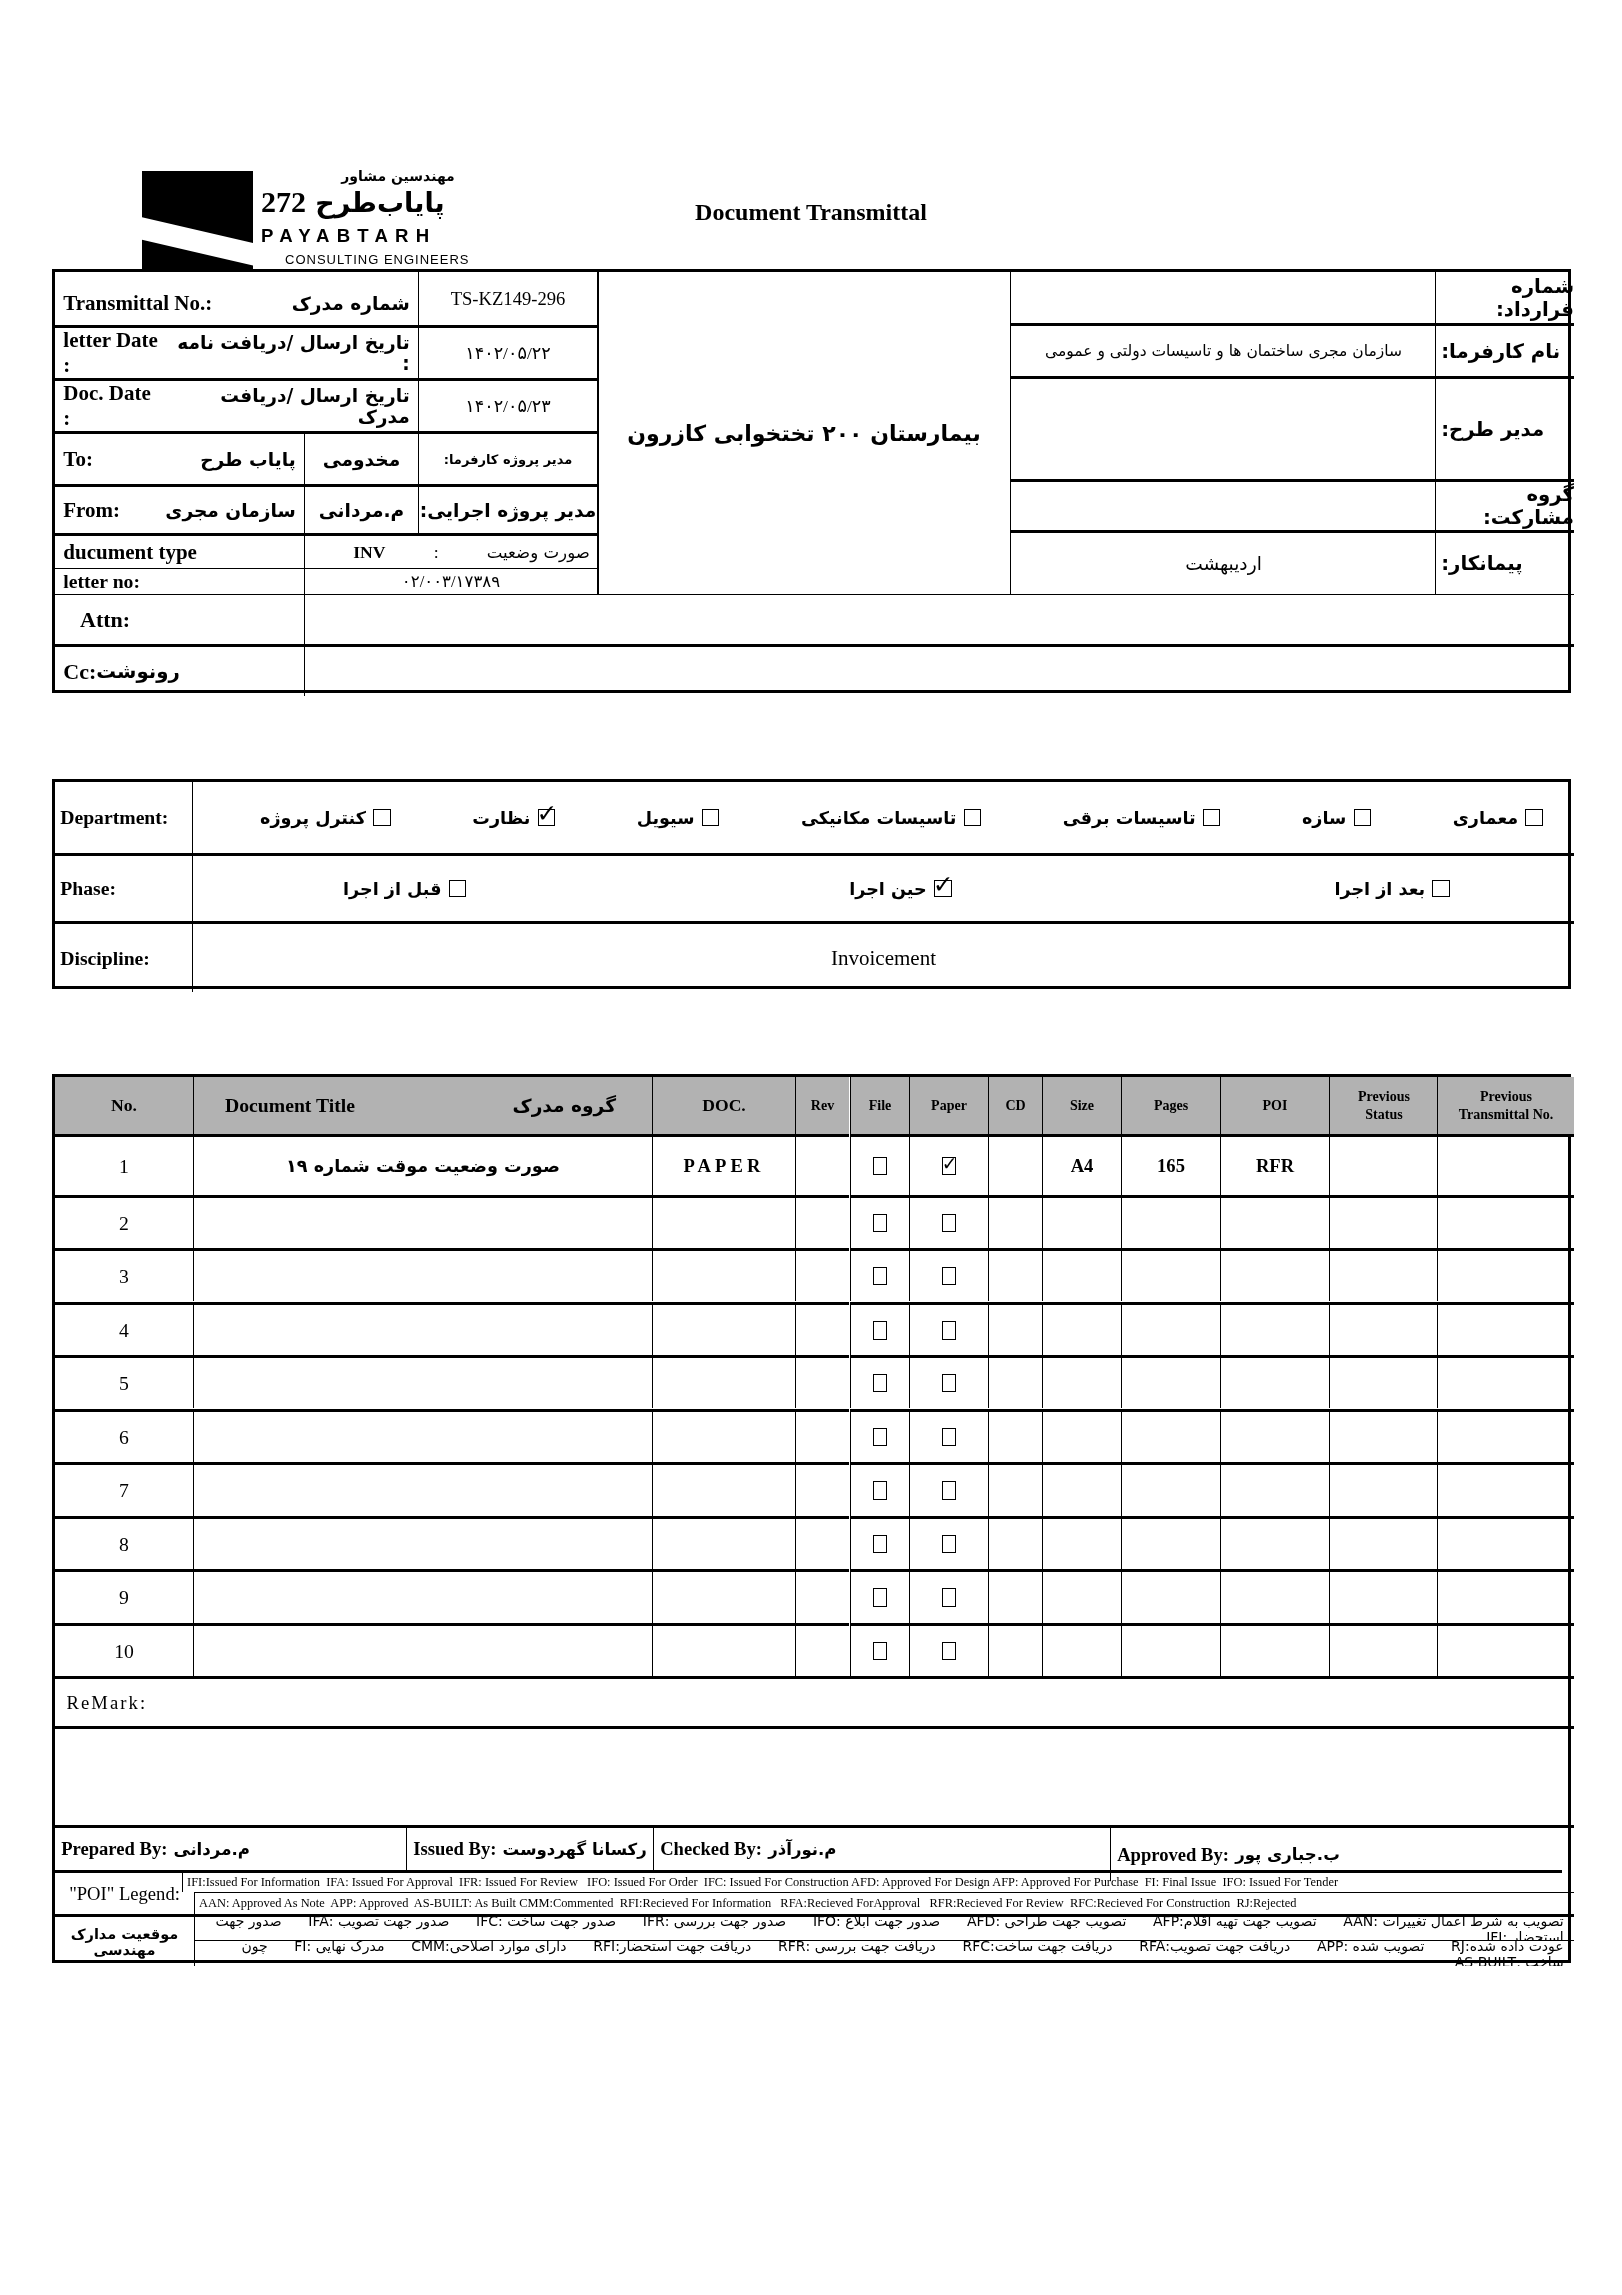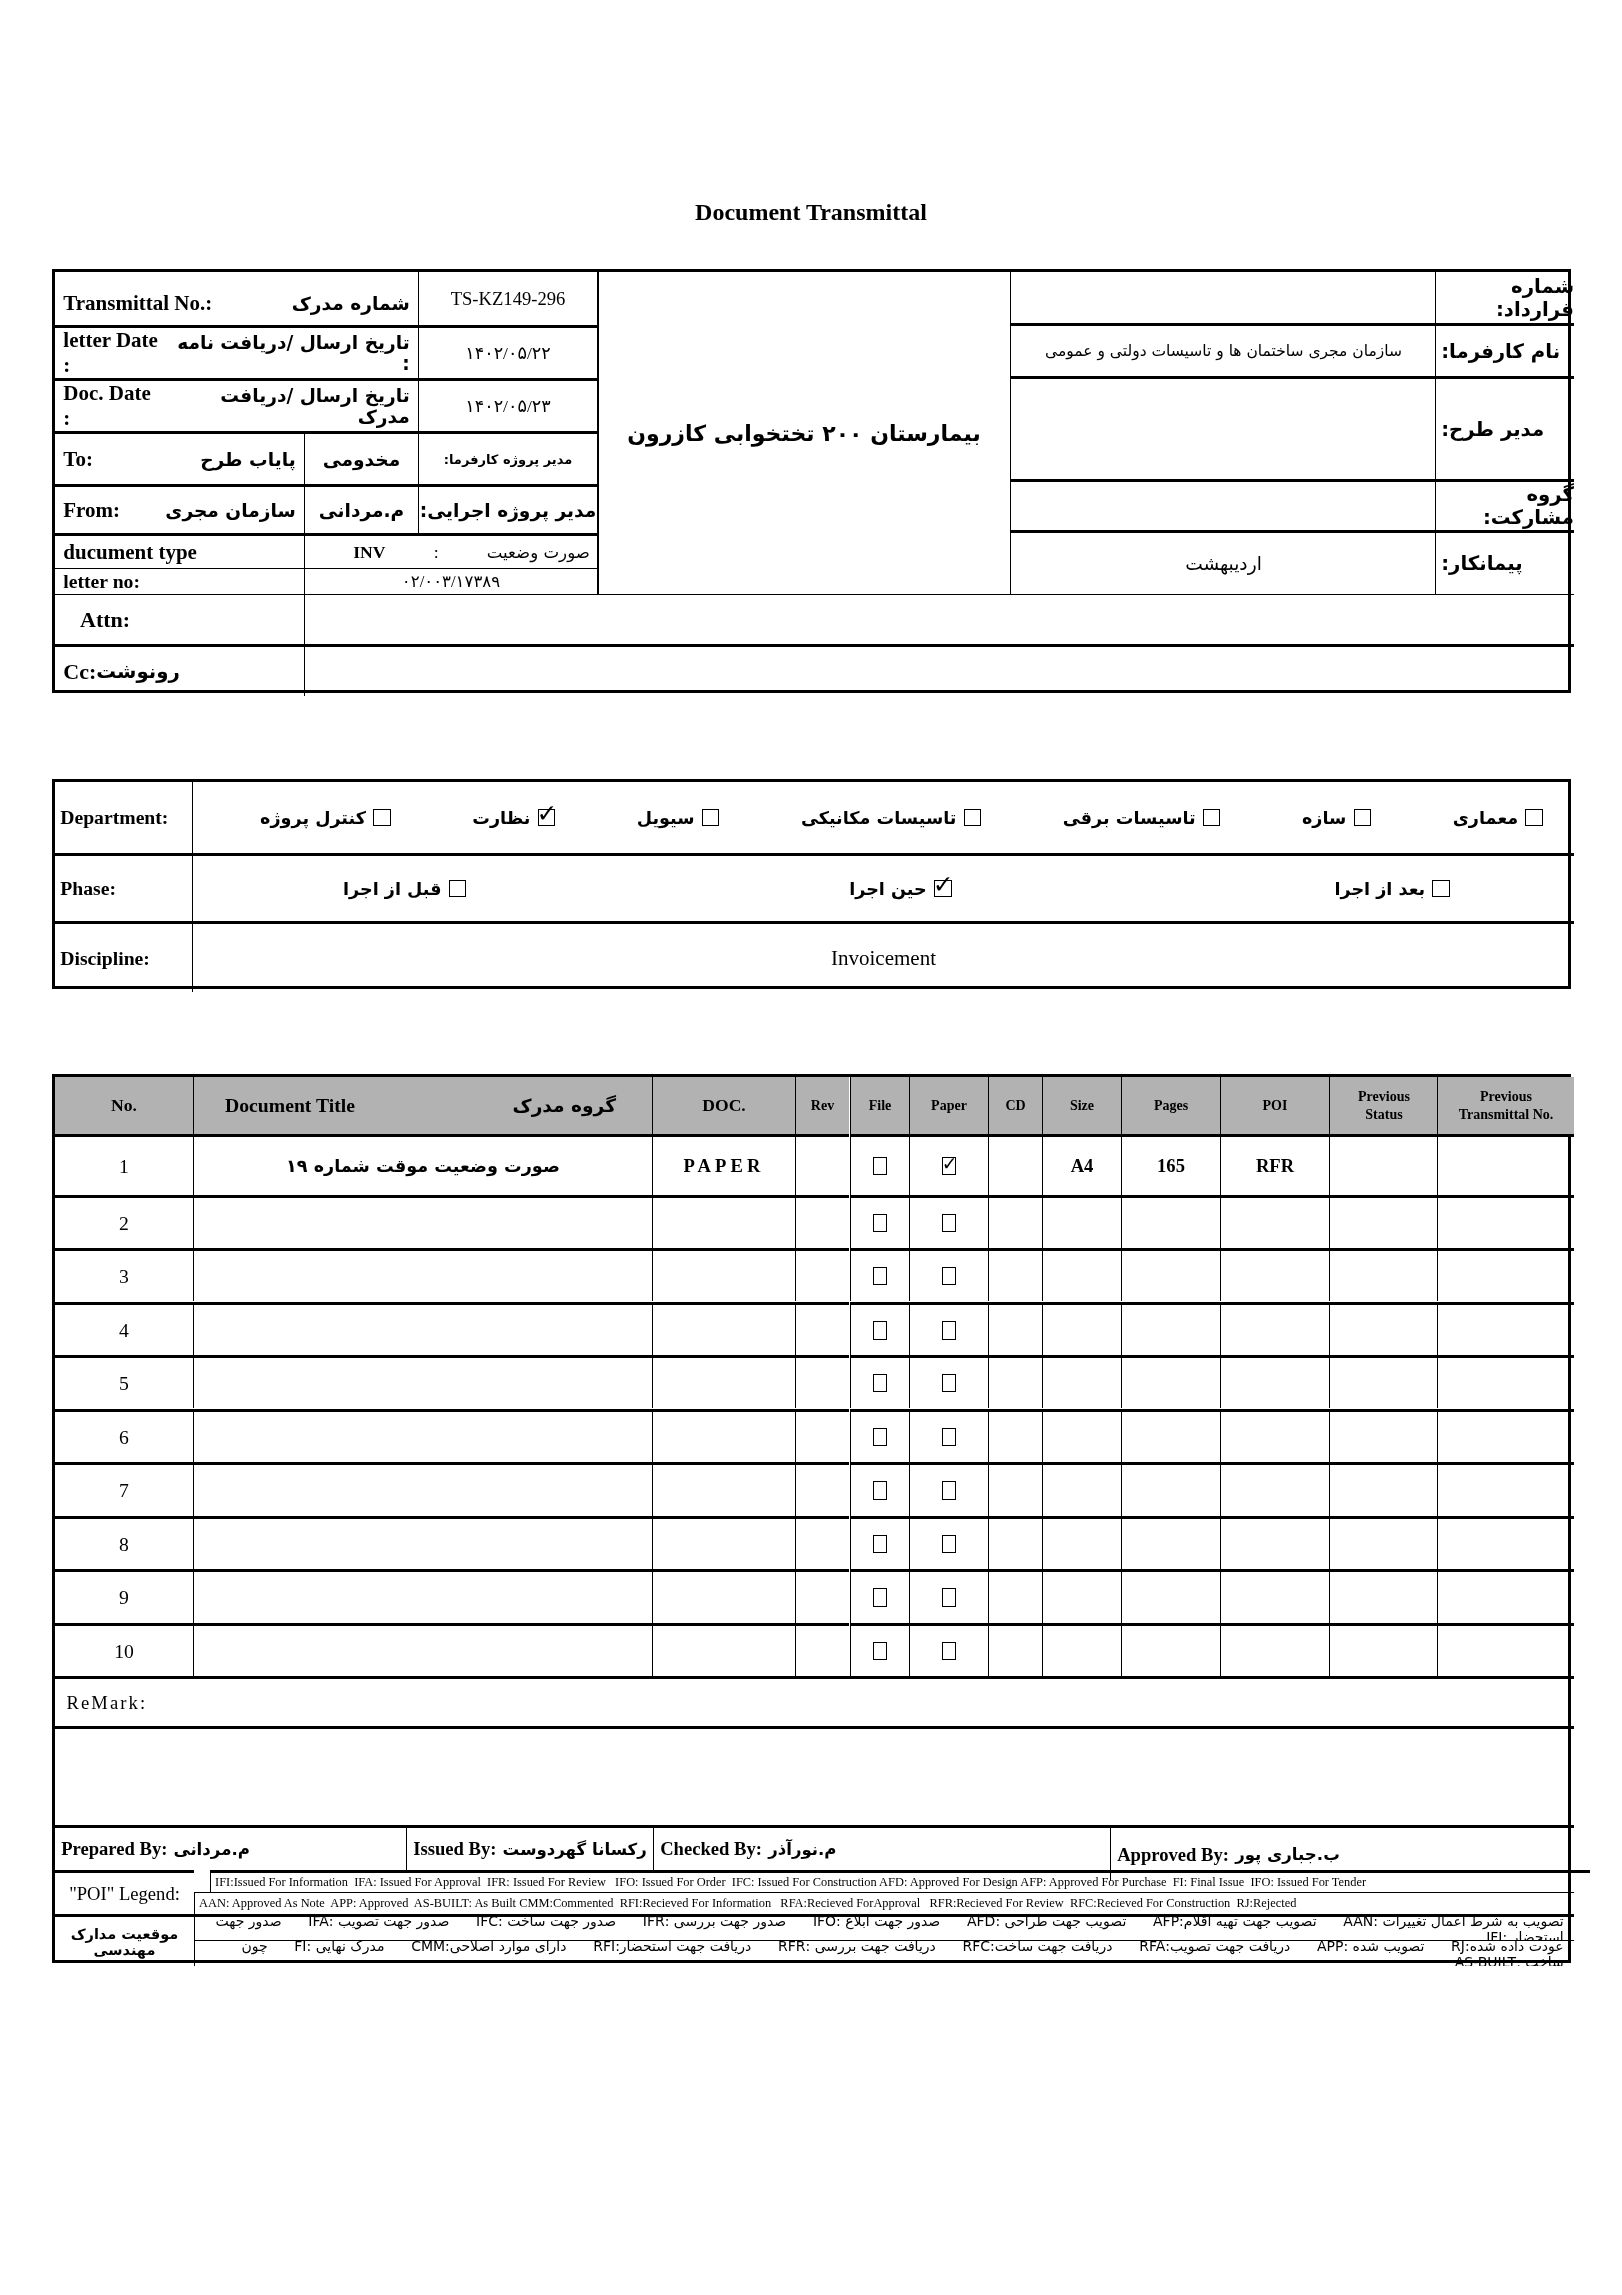--- a/index.html
+++ b/index.html
@@ -24,20 +24,34 @@
   .opt{display:flex;align-items:center;gap:7.2px}
   .optlab{font-size:17.6px;font-weight:bold}
   .hdr-gray{background:#b2b2b2}
   .pre{white-space:pre-wrap}
 </style>
 </head>
 <body>
 
 <div id="page">
 
+  <div class="abs" style="left:142px;top:171px;width:362px;height:135px">
+    <div class="abs" style="left:0;top:0;width:111px;height:130px;background:#000;overflow:hidden">
+      <div class="abs" style="left:-15.5px;top:61px;width:155px;height:22px;background:#fff;transform:rotate(13deg);border-radius:5.2px 12.4px 5.2px 12.4px"></div>
+    </div>
+    <div class="abs" style="left:119px;top:-3.1px;width:243px;height:135px">
+      <div class="fa" style="font-size:14px;font-weight:bold;text-align:center;margin-left:31px">مهندسین مشاور</div>
+      <div style="display:flex;align-items:baseline;gap:9.3px;margin-top:1px">
+        <span class="en" style="font-size:30px">272</span>
+        <span class="fa" style="font-size:27px;font-weight:bold">پایاب‌طرح</span>
+      </div>
+      <div class="en" style="font-family:'Liberation Sans','DejaVu Sans',sans-serif;font-size:18.6px;letter-spacing:7.2px;margin-top:6.2px">PAYABTARH</div>
+      <div style="font-family:'Liberation Sans','DejaVu Sans',sans-serif;font-size:13px;letter-spacing:1px;margin-top:5.2px;margin-left:24px">CONSULTING ENGINEERS</div>
+    </div>
+  </div>
 
   <div class="abs en" style="left:0;top:199px;width:1622px;text-align:center;font-size:24px">Document Transmittal</div>
 
   <div class="tbl" style="left:52px;top:269px;width:1519px;height:424px">
 
     <div class="cell betw" style="left:0;top:0;width:363px;height:63px;padding:0 8.3px">
       <span class="en" style="font-size:21px">Transmittal No.:</span>
       <span class="fa" style="font-size:18.6px;font-weight:bold">شماره مدرک</span>
     </div>
     <div class="cell cen bl" style="left:363px;top:0;width:179px;height:53px">
@@ -231,21 +245,21 @@
       <span class="fa" style="font-size:16.6px;font-weight:bold">م.نورآذر</span>
     </div>
     <div class="cell bl bT" style="left:1055px;top:748px;width:464px;height:56px;padding-left:6.2px;gap:6.2px">
       <span class="en" style="font-size:18.6px">Approved By:</span>
       <span class="fa" style="font-size:16.6px;font-weight:bold">ب.جباری پور</span>
     </div>
 
     <div class="cell cen bT" style="left:0;top:793px;width:139px;height:44px">
       <span style="font-size:18.6px">"POI" Legend:</span>
     </div>
-    <div class="cell bl bT" style="left:155px;top:793px;width:1380px;height:22px;padding-left:4.1px">
+    <div class="cell bl bT" style="left:127px;top:793px;width:1380px;height:22px;padding-left:4.1px">
       <span class="pre" style="font-size:12.4px">IFI:Issued For Information  IFA: Issued For Approval  IFR: Issued For Review   IFO: Issued For Order  IFC: Issued For Construction AFD: Approved For Design AFP: Approved For Purchase  FI: Final Issue  IFO: Issued For Tender</span>
     </div>
     <div class="cell bl bt" style="left:139px;top:815px;width:1380px;height:22px;padding-left:4.1px">
       <span class="pre" style="font-size:12.4px">AAN: Approved As Note  APP: Approved  AS-BUILT: As Built CMM:Commented  RFI:Recieved For Information   RFA:Recieved ForApproval   RFR:Recieved For Review  RFC:Recieved For Construction  RJ:Rejected</span>
     </div>
 
     <div class="cell cen bT" style="left:0;top:837px;width:139px;height:52px">
       <span class="fa" style="font-size:14.5px;font-weight:bold">موقعیت مدارک مهندسی</span>
     </div>
     <div class="cell bl bT fa" style="left:139px;top:837px;width:1380px;height:26px;padding:0 10.3px;justify-content:space-between">

